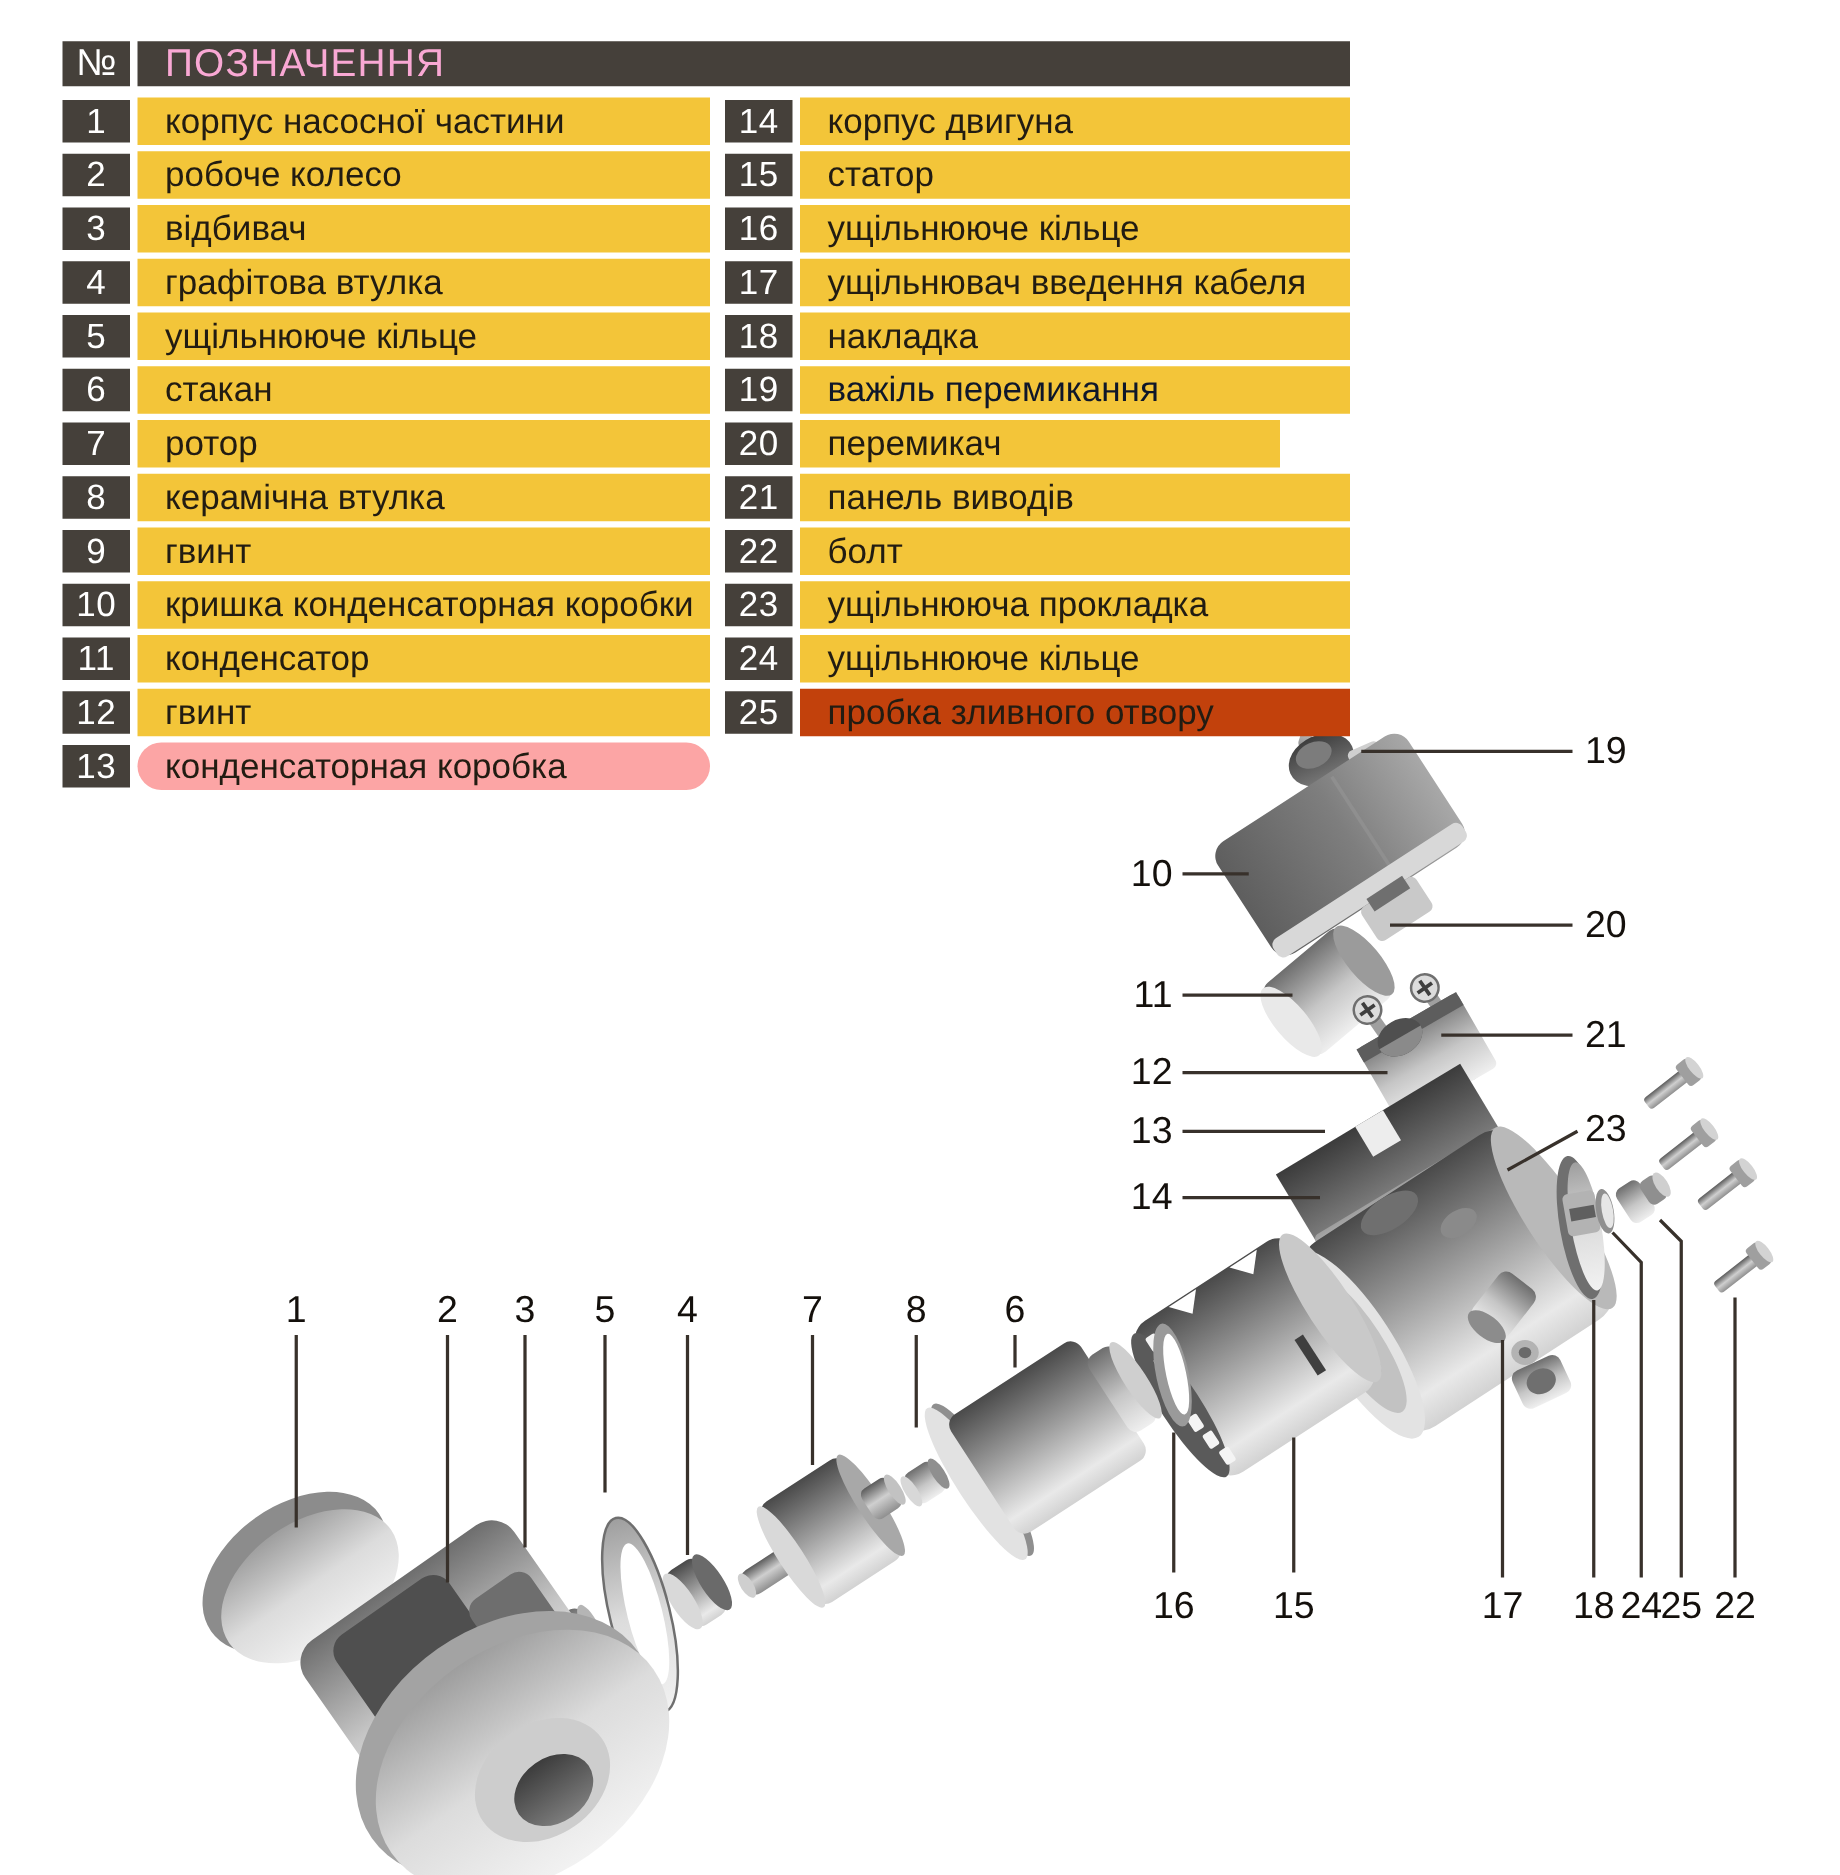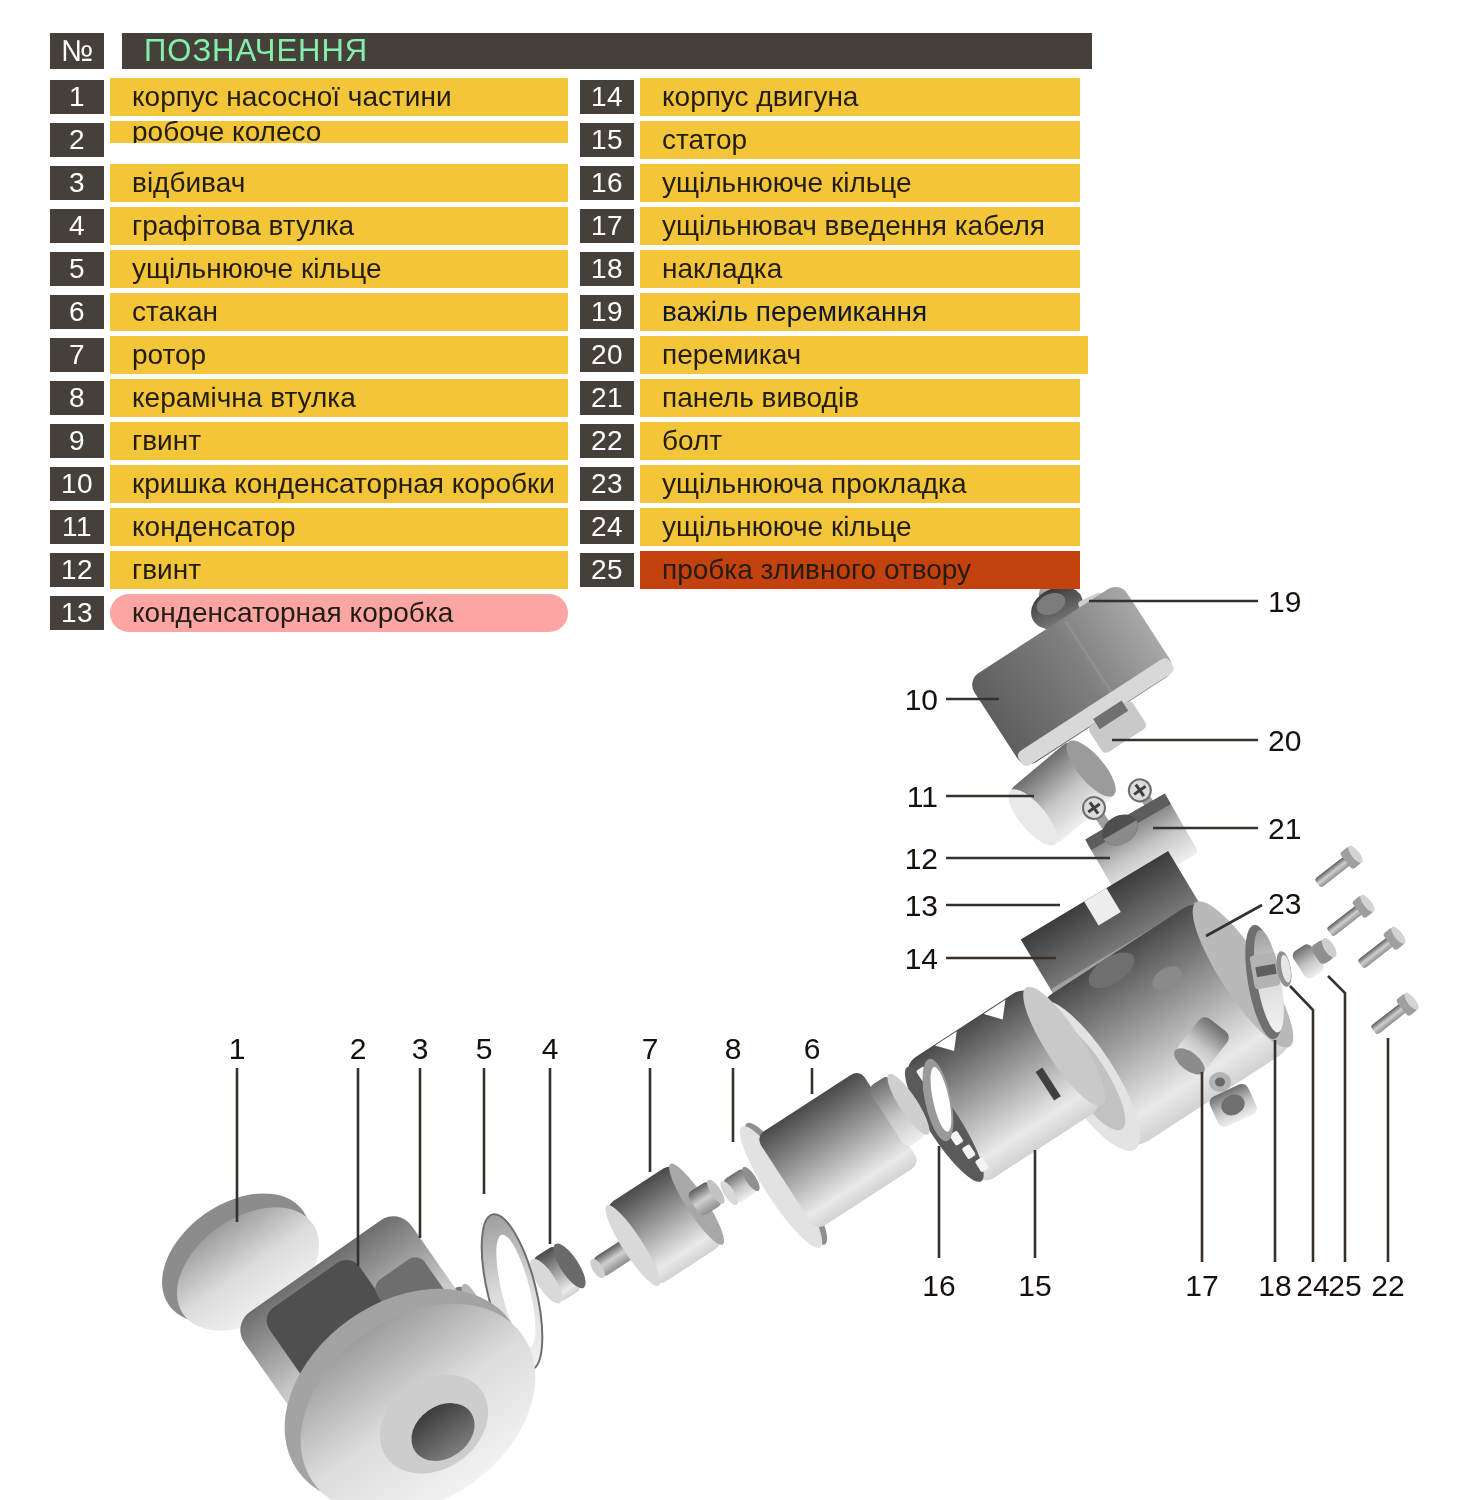--- a/index.html
+++ b/index.html
@@ -332,26 +332,26 @@
         <text x="938" y="905" text-anchor="end" dominant-baseline="central" class="callout-num" fill="#14100c">13</text>
         <polyline points="946 958 1056 958" fill="none" stroke="#38312B" stroke-width="2.6"></polyline>
         <text x="938" y="958" text-anchor="end" dominant-baseline="central" class="callout-num" fill="#14100c">14</text>
         <polyline points="1206 936 1262 905" fill="none" stroke="#38312B" stroke-width="2.6"></polyline>
         <text x="1268" y="903" text-anchor="start" dominant-baseline="central" class="callout-num" fill="#14100c">23</text>
       </g>
   </svg>
 
   <div>
     <div class="hdr numcol" style="left: 50px; top: 33px; width: 54px; height: 36px; background: rgb(69, 64, 58); color: rgb(255, 255, 255);">№</div>
-    <div class="hdr namecol" style="left: 110px; top: 33px; width: 970px; height: 36px; background: rgb(69, 64, 58); color: #86efac; margin-left: 12px;">ПОЗНАЧЕННЯ</div>
+    <div class="hdr namecol" style="left: 110px; top: 33px; width: 970px; height: 36px; background: rgb(69, 64, 58); color: #f9a8d4;">ПОЗНАЧЕННЯ</div>
     <div id="rowsL">
         <div class="cell num" style="left: 50px; top: 80px; width: 54px; height: 34px; background: rgb(69, 64, 58);">1</div>
         <div class="cell lab" style="left: 110px; top: 78px; width: 458px; height: 38px; background: rgb(243, 197, 57); color: rgb(34, 28, 18);">корпус насосної частини</div>
         <div class="cell num" style="left: 50px; top: 123px; width: 54px; height: 34px; background: rgb(69, 64, 58);">2</div>
-        <div class="cell lab" style="left: 110px; top: 121px; width: 458px; height: 22px; background: rgb(243, 197, 57); color: rgb(34, 28, 18);">робоче колесо</div>
+        <div class="cell lab" style="left: 110px; top: 121px; width: 458px; height: 38px; background: rgb(243, 197, 57); color: rgb(34, 28, 18);">робоче колесо</div>
         <div class="cell num" style="left: 50px; top: 166px; width: 54px; height: 34px; background: rgb(69, 64, 58);">3</div>
         <div class="cell lab" style="left: 110px; top: 164px; width: 458px; height: 38px; background: rgb(243, 197, 57); color: rgb(34, 28, 18);">відбивач</div>
         <div class="cell num" style="left: 50px; top: 209px; width: 54px; height: 34px; background: rgb(69, 64, 58);">4</div>
         <div class="cell lab" style="left: 110px; top: 207px; width: 458px; height: 38px; background: rgb(243, 197, 57); color: rgb(34, 28, 18);">графітова втулка</div>
         <div class="cell num" style="left: 50px; top: 252px; width: 54px; height: 34px; background: rgb(69, 64, 58);">5</div>
         <div class="cell lab" style="left: 110px; top: 250px; width: 458px; height: 38px; background: rgb(243, 197, 57); color: rgb(34, 28, 18);">ущільнююче кільце</div>
         <div class="cell num" style="left: 50px; top: 295px; width: 54px; height: 34px; background: rgb(69, 64, 58);">6</div>
         <div class="cell lab" style="left: 110px; top: 293px; width: 458px; height: 38px; background: rgb(243, 197, 57); color: rgb(34, 28, 18);">стакан</div>
         <div class="cell num" style="left: 50px; top: 338px; width: 54px; height: 34px; background: rgb(69, 64, 58);">7</div>
         <div class="cell lab" style="left: 110px; top: 336px; width: 458px; height: 38px; background: rgb(243, 197, 57); color: rgb(34, 28, 18);">ротор</div>
@@ -375,21 +375,21 @@
         <div class="cell lab" style="left: 640px; top: 121px; width: 440px; height: 38px; background: rgb(243, 197, 57); color: rgb(34, 28, 18);">статор</div>
         <div class="cell num" style="left: 580px; top: 166px; width: 54px; height: 34px; background: rgb(69, 64, 58);">16</div>
         <div class="cell lab" style="left: 640px; top: 164px; width: 440px; height: 38px; background: rgb(243, 197, 57); color: rgb(34, 28, 18);">ущільнююче кільце</div>
         <div class="cell num" style="left: 580px; top: 209px; width: 54px; height: 34px; background: rgb(69, 64, 58);">17</div>
         <div class="cell lab" style="left: 640px; top: 207px; width: 440px; height: 38px; background: rgb(243, 197, 57); color: rgb(34, 28, 18);">ущільнювач введення кабеля</div>
         <div class="cell num" style="left: 580px; top: 252px; width: 54px; height: 34px; background: rgb(69, 64, 58);">18</div>
         <div class="cell lab" style="left: 640px; top: 250px; width: 440px; height: 38px; background: rgb(243, 197, 57); color: rgb(34, 28, 18);">накладка</div>
         <div class="cell num" style="left: 580px; top: 295px; width: 54px; height: 34px; background: rgb(69, 64, 58);">19</div>
         <div class="cell lab" style="left: 640px; top: 293px; width: 440px; height: 38px; background: rgb(243, 197, 57); color: #0f172a;">важіль перемикання</div>
         <div class="cell num" style="left: 580px; top: 338px; width: 54px; height: 34px; background: rgb(69, 64, 58);">20</div>
-        <div class="cell lab" style="left: 640px; top: 336px; width: 448px; height: 38px; background: rgb(243, 197, 57); color: rgb(34, 28, 18);">перемикач</div>
+        <div class="cell lab" style="left: 640px; top: 336px; width: 384px; height: 38px; background: rgb(243, 197, 57); color: rgb(34, 28, 18);">перемикач</div>
         <div class="cell num" style="left: 580px; top: 381px; width: 54px; height: 34px; background: rgb(69, 64, 58);">21</div>
         <div class="cell lab" style="left: 640px; top: 379px; width: 440px; height: 38px; background: rgb(243, 197, 57); color: rgb(34, 28, 18);">панель виводів</div>
         <div class="cell num" style="left: 580px; top: 424px; width: 54px; height: 34px; background: rgb(69, 64, 58);">22</div>
         <div class="cell lab" style="left: 640px; top: 422px; width: 440px; height: 38px; background: rgb(243, 197, 57); color: rgb(34, 28, 18);">болт</div>
         <div class="cell num" style="left: 580px; top: 467px; width: 54px; height: 34px; background: rgb(69, 64, 58);">23</div>
         <div class="cell lab" style="left: 640px; top: 465px; width: 440px; height: 38px; background: rgb(243, 197, 57); color: rgb(34, 28, 18);">ущільнююча прокладка</div>
         <div class="cell num" style="left: 580px; top: 510px; width: 54px; height: 34px; background: rgb(69, 64, 58);">24</div>
         <div class="cell lab" style="left: 640px; top: 508px; width: 440px; height: 38px; background: rgb(243, 197, 57); color: rgb(34, 28, 18);">ущільнююче кільце</div>
         <div class="cell num" style="left: 580px; top: 553px; width: 54px; height: 34px; background: rgb(69, 64, 58);">25</div>
         <div class="cell lab" style="left: 640px; top: 551px; width: 440px; height: 38px; background: #c2410c; color: rgb(34, 28, 18);">пробка зливного отвору</div>

